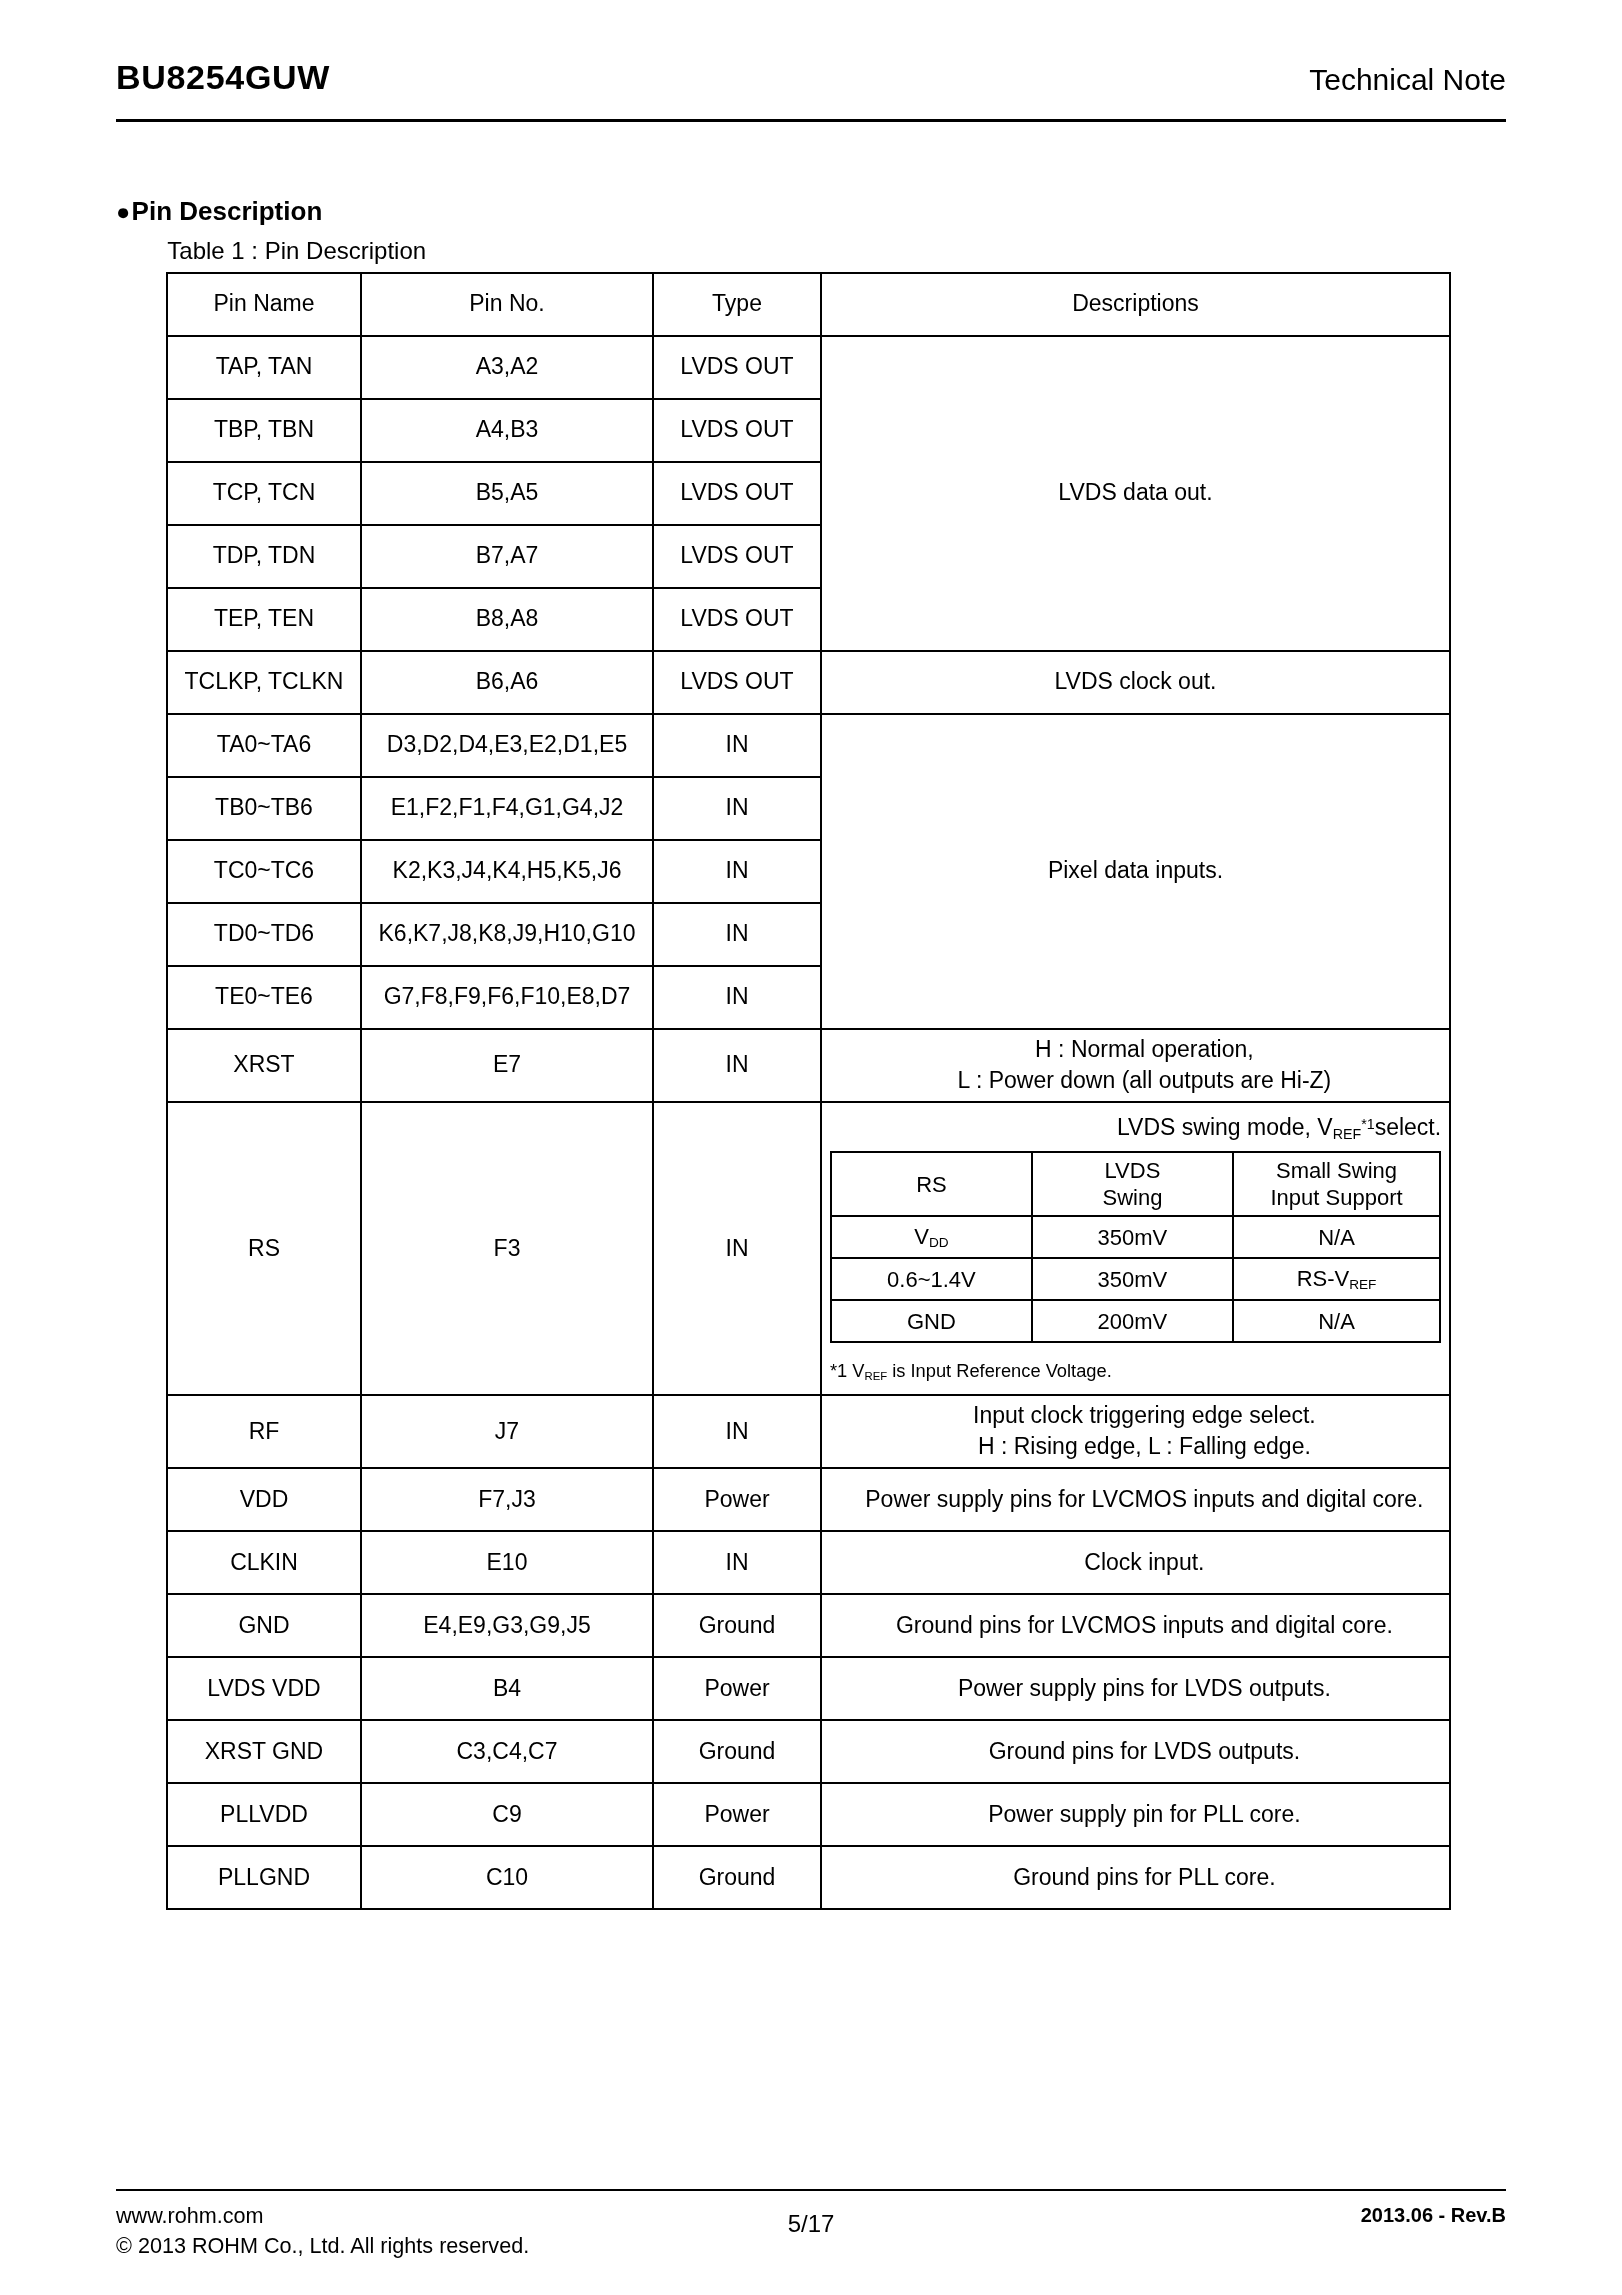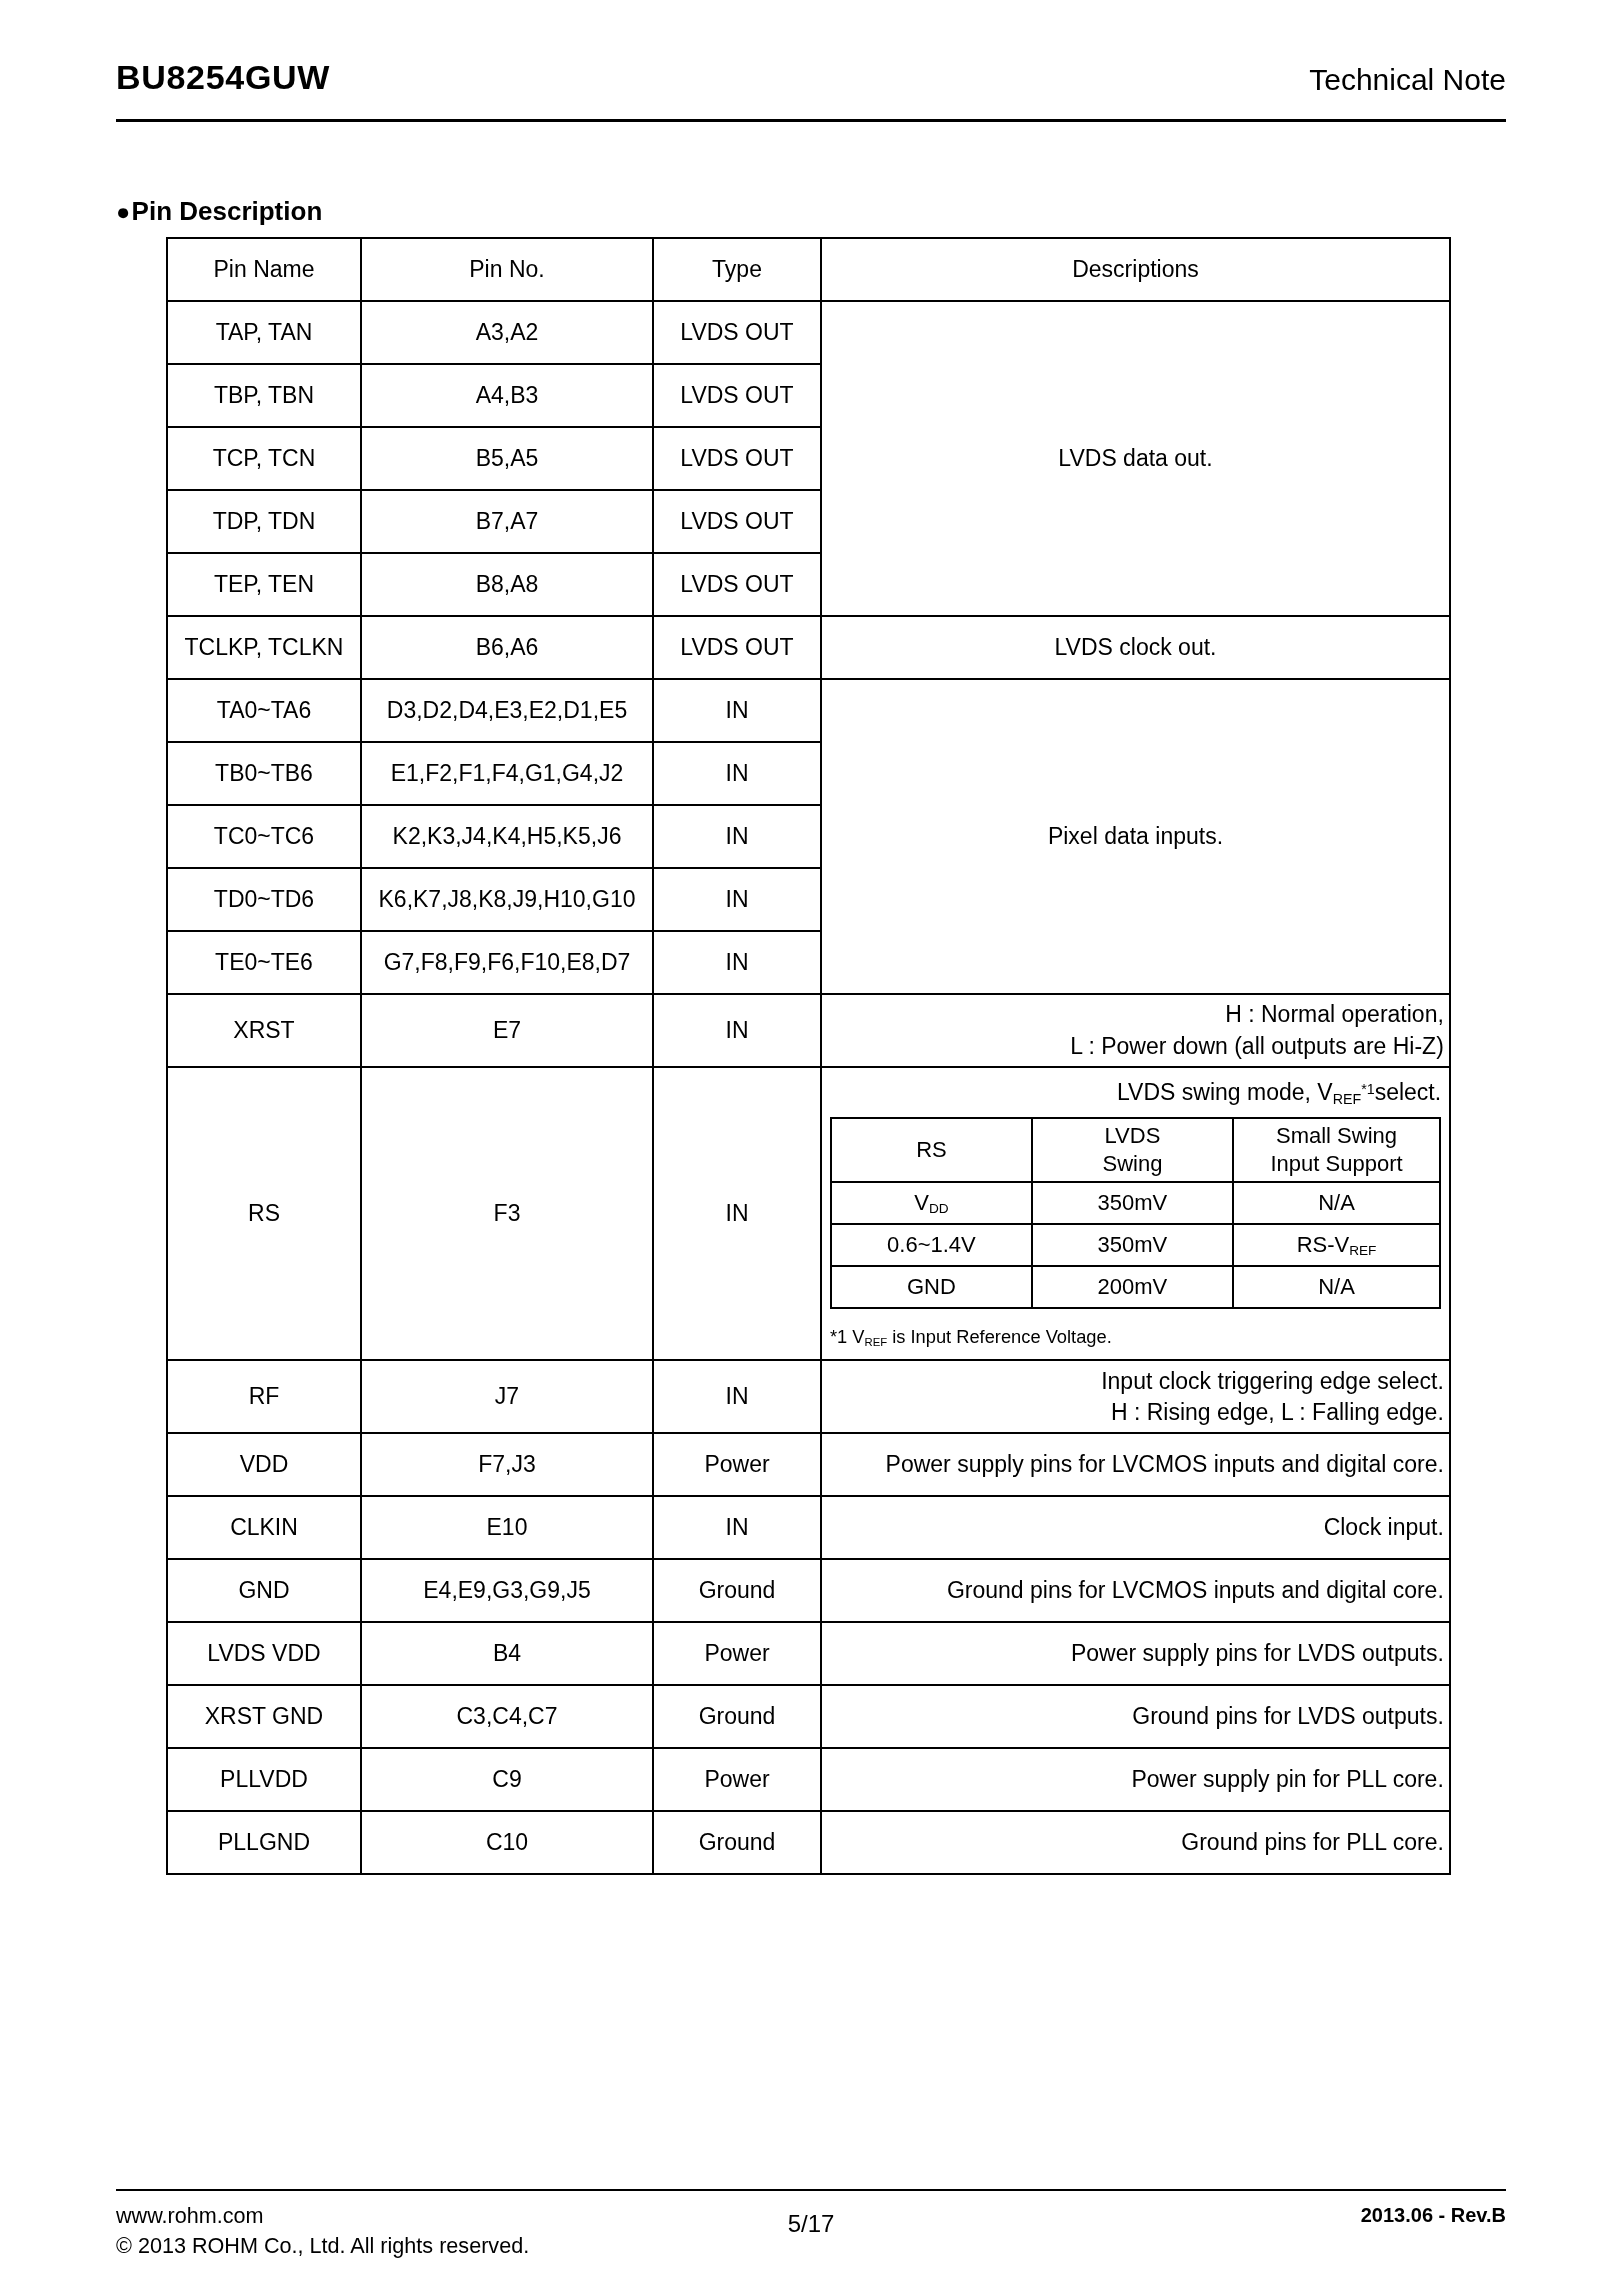--- a/index.html
+++ b/index.html
@@ -43,21 +43,21 @@
     border:2px solid #000;
     text-align:center; vertical-align:middle;
     height:63px; padding:2.6px 5.2px;
     font-weight:normal;
     overflow:hidden;
   }
   .col-name { width:194px; }
   .col-no   { width:292px; }
   .col-type { width:168px; }
   .col-desc { width:629px; }
-  .pin-table td.left { text-align:right; padding-left:23px; }
+  .pin-table td.left { text-align:center; padding-left:23px; }
   .pin-table tr.tall td { height:73px; }
 
   
   td.rs-cell { padding:6.5px 7.9px 9.2px 7.9px; text-align:left; }
   .rs-intro { text-align:right; font-size:23px; margin:2.6px 0 7.9px 0; }
   sub { font-size:0.62em; vertical-align:-0.25em; }
   sup { font-size:0.62em; vertical-align:0.45em; }
 
   table.rs-subtable {
     border-collapse:collapse; table-layout:fixed;
@@ -84,20 +84,21 @@
 
   <div class="doc-header">
     <div class="part-number">BU8254GUW</div>
     <div class="doc-type">Technical Note</div>
   </div>
   <div class="header-rule"></div>
 
   <div class="section-heading"><span class="bullet">●</span><span>Pin Description</span></div>
 
   <div class="table-area">
+    <div class="table-caption">Table 1 : Pin Description</div>
 
     <table class="pin-table">
       <colgroup>
           <col class="col-name">
           <col class="col-no">
           <col class="col-type">
           <col class="col-desc">
         </colgroup>
       <thead>
         <tr>

